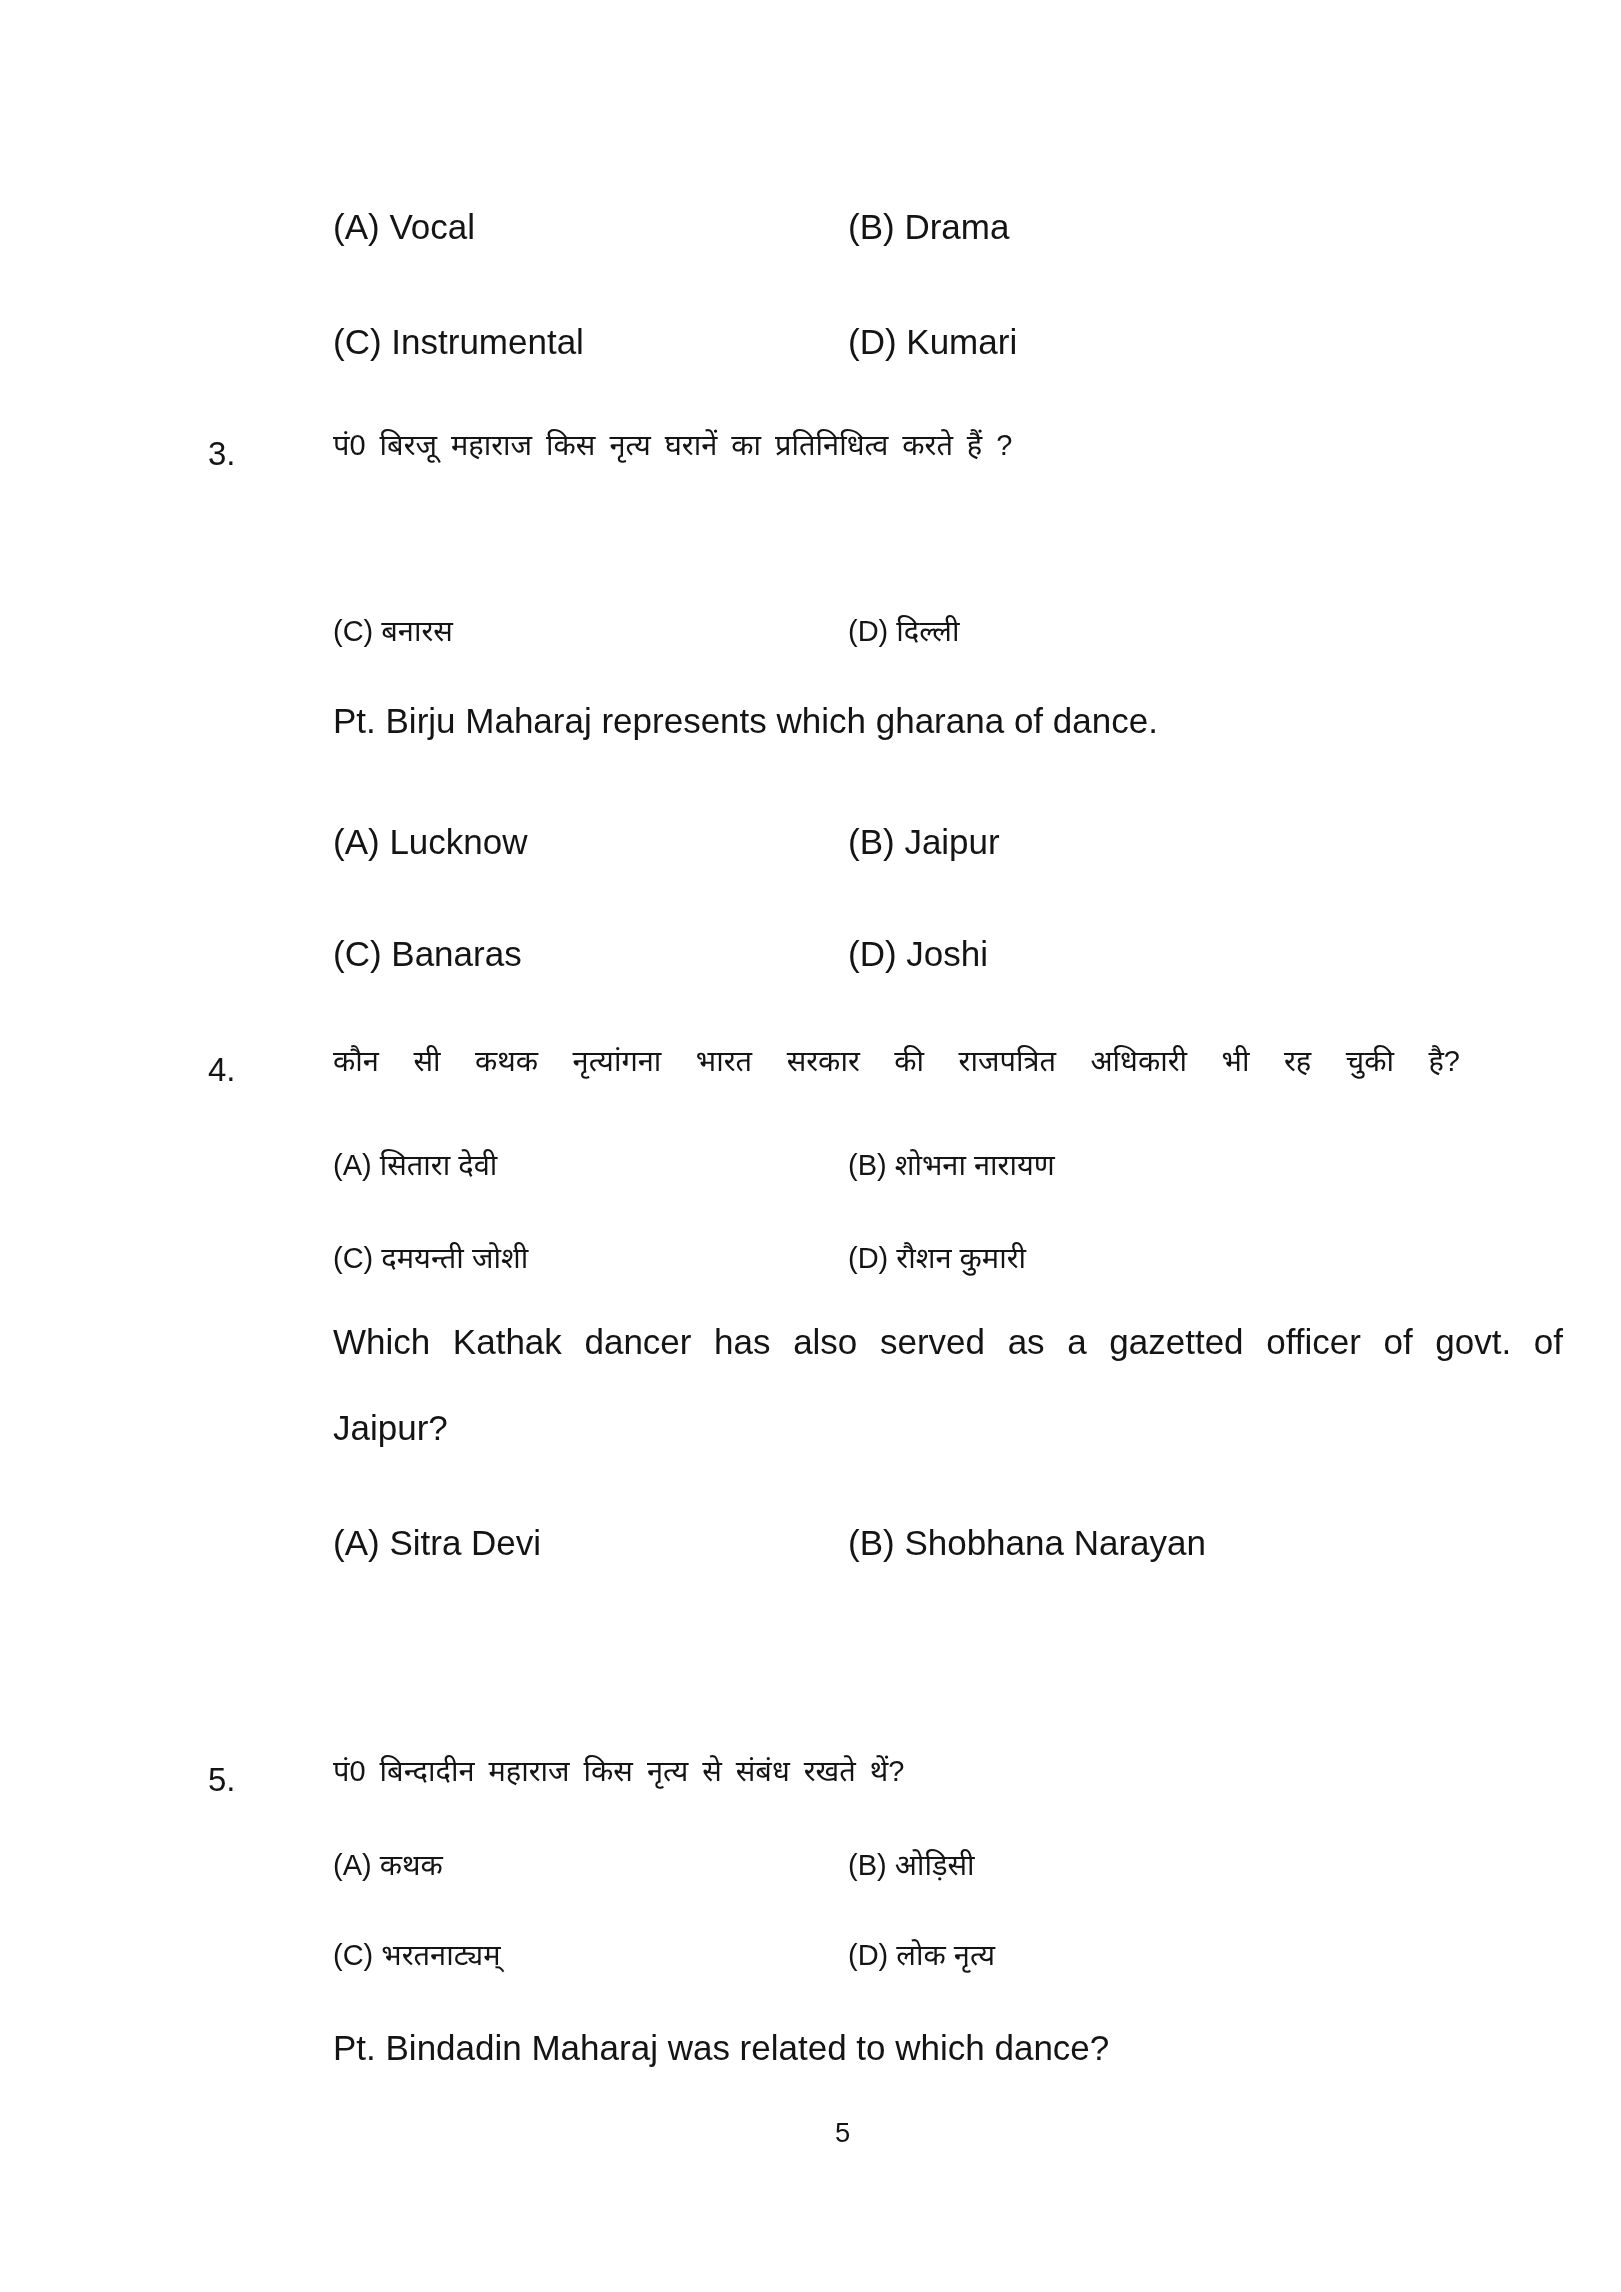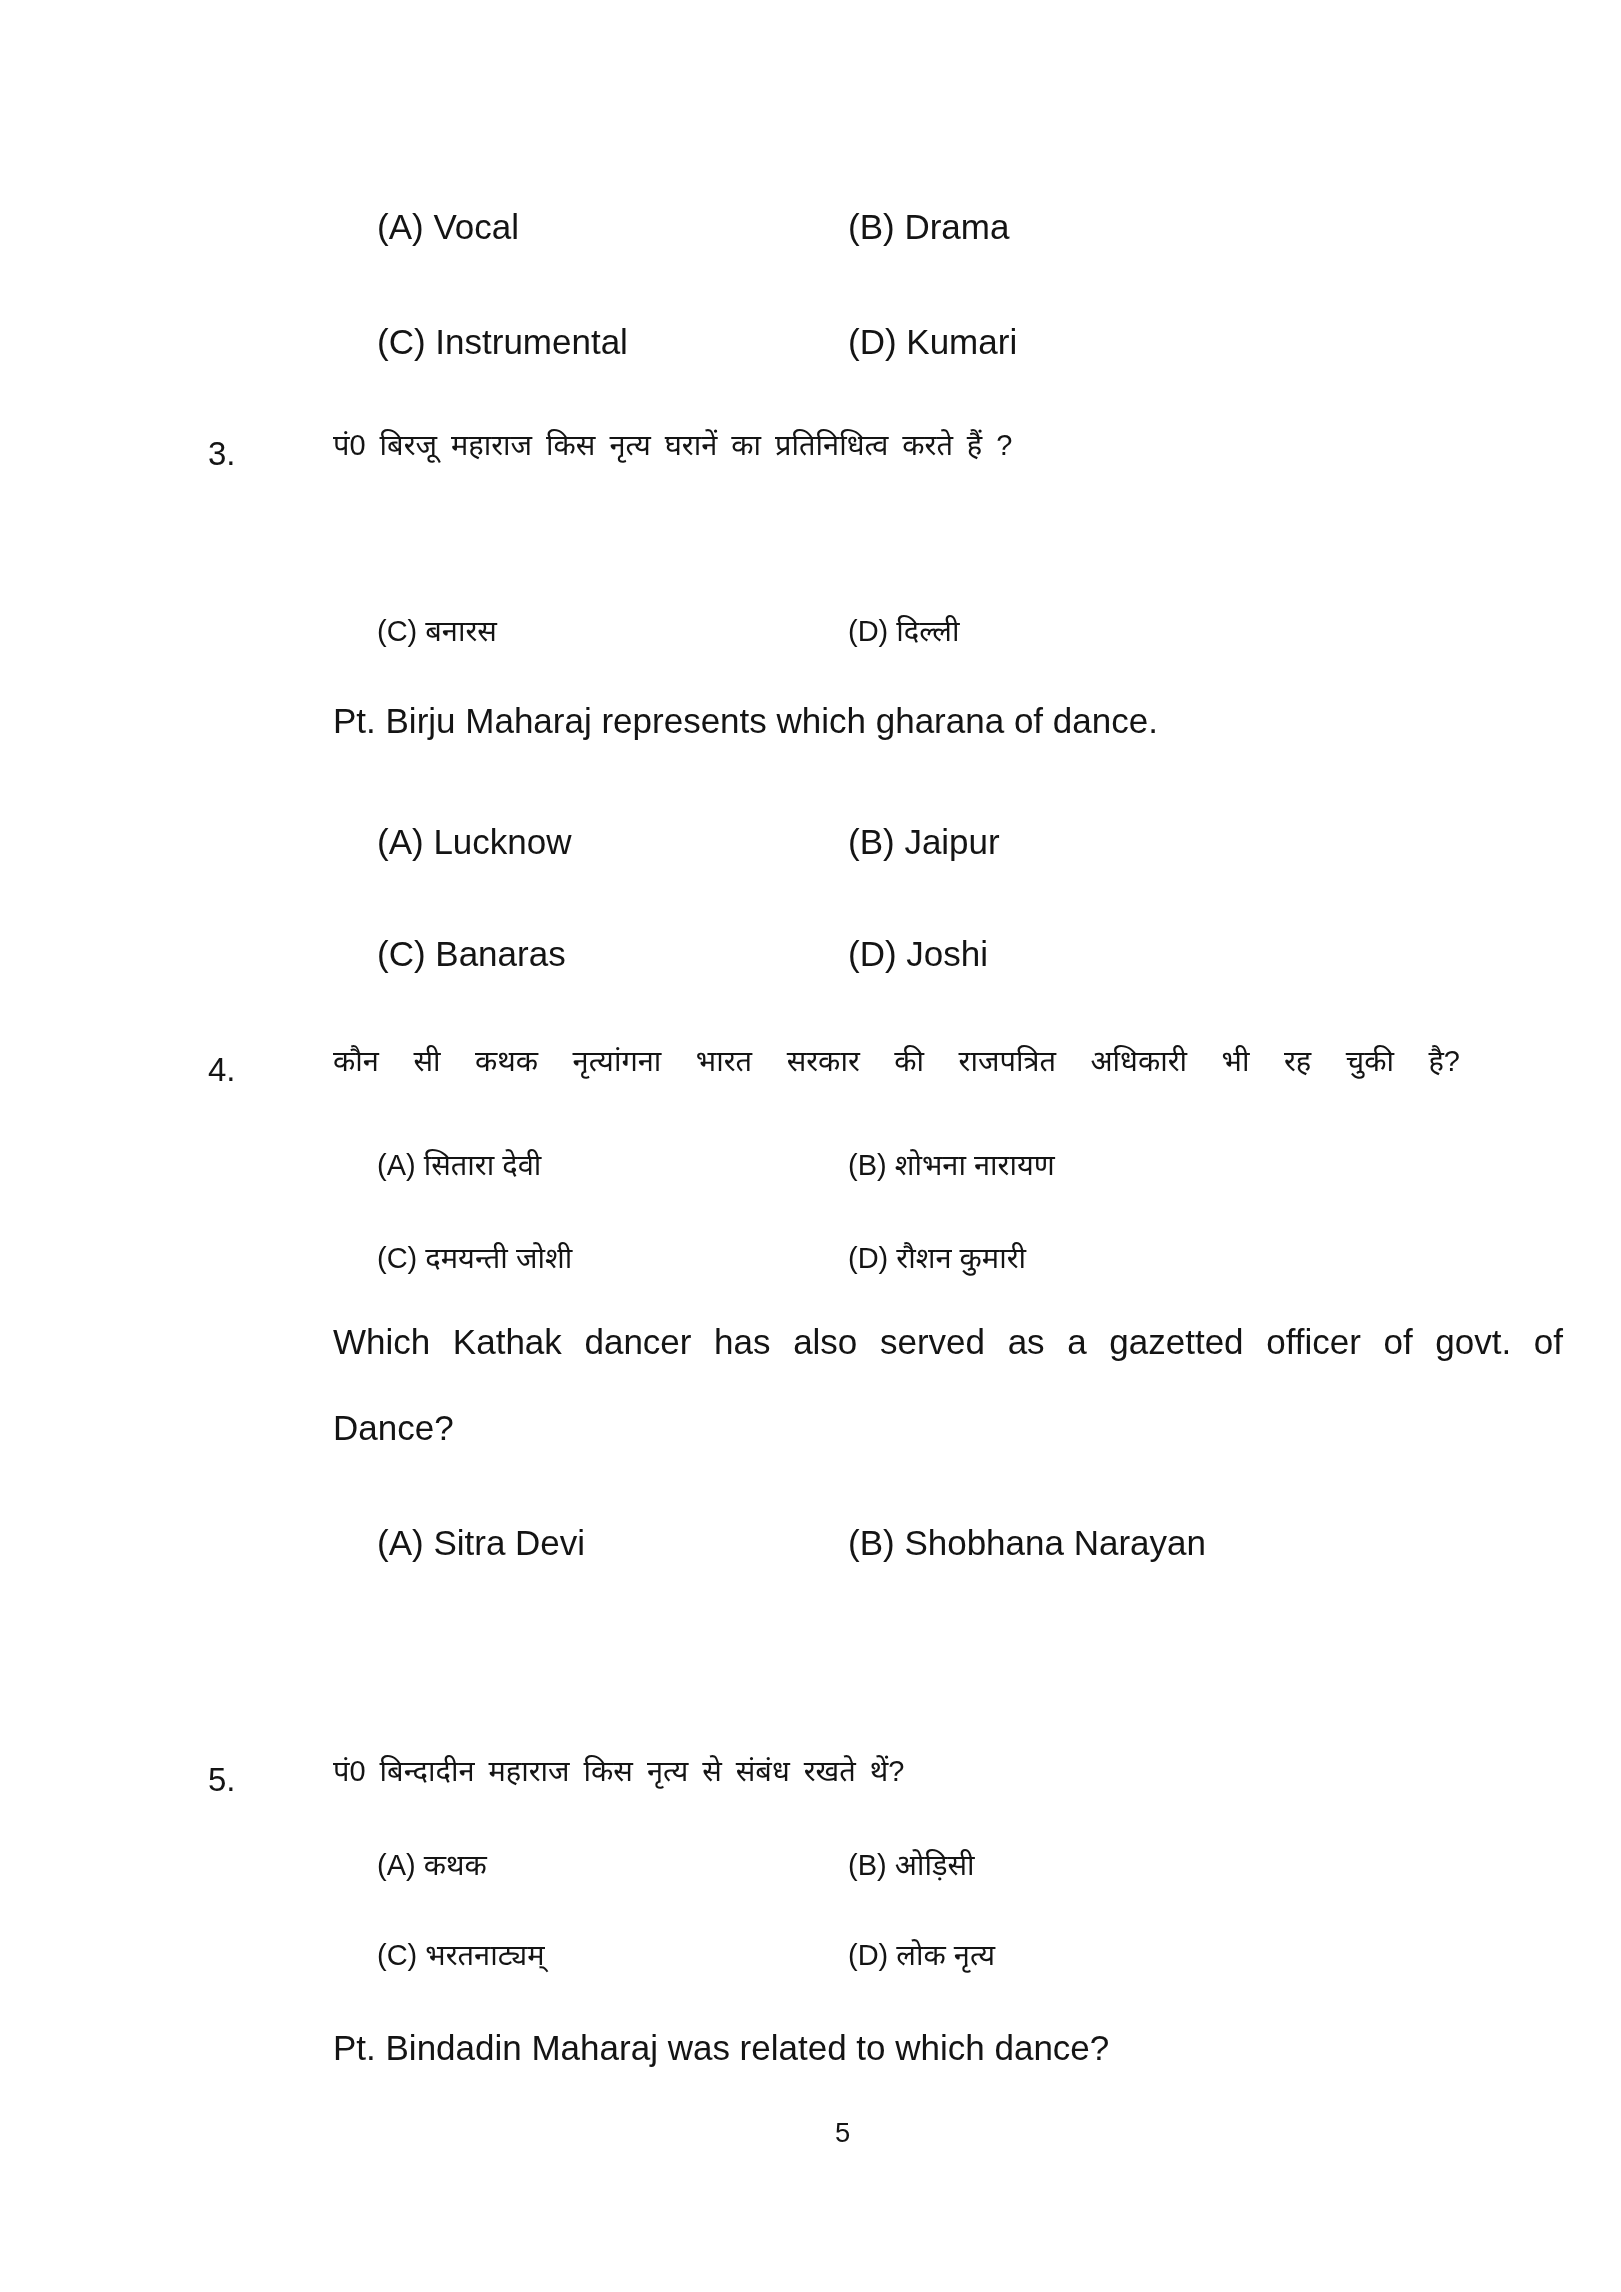--- a/index.html
+++ b/index.html
@@ -10,21 +10,21 @@
     background: #ffffff;
     color: #141414;
     font-family: "Liberation Sans", "DejaVu Sans", sans-serif;
     overflow: hidden;
   }
   .en  { font-size: 35px; line-height: 1.2; }
   .hi  { font-size: 29px; line-height: 1.3; }
   .qnum { position: absolute; left: 208px; font-size: 33px; }
   .qtext { position: absolute; left: 333px; }
   .opt-row { position: absolute; left: 333px; width: 1235px; height: 49px; }
-  .opt-row .col1 { position: absolute; left: 0; white-space: nowrap; margin-left: 44px; }
+  .opt-row .col1 { position: absolute; left: 0; white-space: nowrap; }
   .opt-row .col2 { position: absolute; left: 515px; white-space: nowrap; }
   .justify {
     white-space: normal;
     text-align: justify;
     text-align-last: justify;
   }
   .hindi-wide { word-spacing: 5.9px; }
   .page-number {
     position: absolute;
     left: 835px;
@@ -71,21 +71,21 @@
   <div class="opt-row hi" style="top:1147px">
     <span class="col1">(A) सितारा देवी</span>
     <span class="col2">(B) शोभना नारायण</span>
   </div>
   <div class="opt-row hi" style="top:1240px">
     <span class="col1">(C) दमयन्ती जोशी</span>
     <span class="col2">(D) रौशन कुमारी</span>
   </div>
 
   <div class="qtext en justify" style="top:1321px; width:1230px">Which Kathak dancer has also served as a gazetted officer of govt. of</div>
-  <div class="qtext en" style="top:1407px">Dance?</div>
+  <div class="qtext en" style="top:1407px">Jaipur?</div>
 
   <div class="opt-row en" style="top:1522px">
     <span class="col1">(A) Sitra Devi</span>
     <span class="col2">(B) Shobhana Narayan</span>
   </div>
 
   <div class="qnum" style="top:1761px">5.</div>
   <div class="qtext hi hindi-wide" style="top:1753px">पं0 बिन्दादीन महाराज किस नृत्य से संबंध रखते थें?</div>
 
   <div class="opt-row hi" style="top:1847px">

